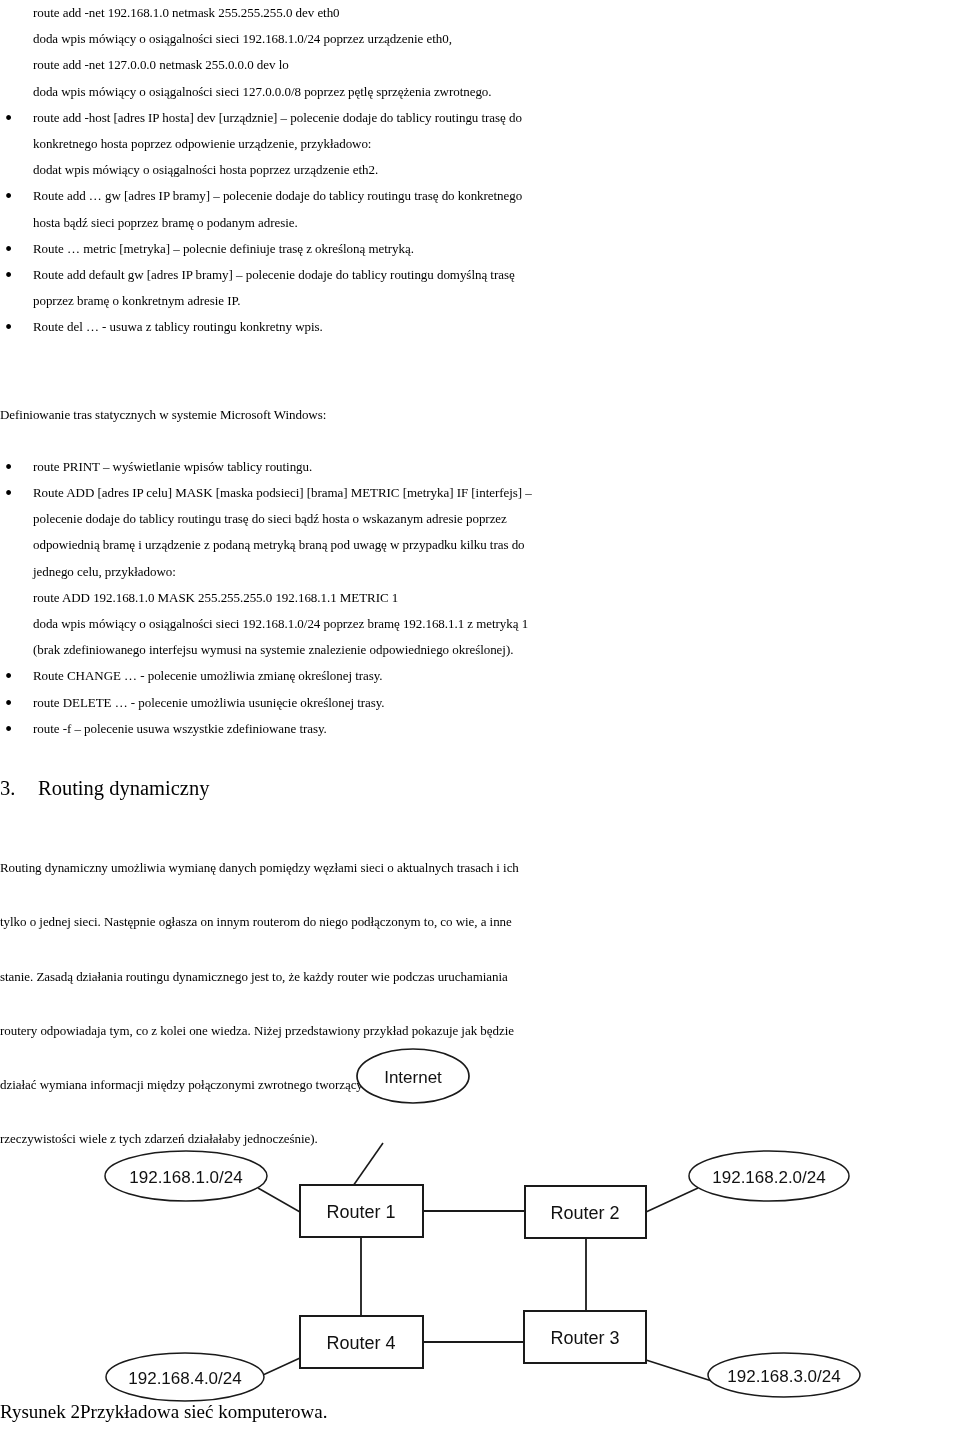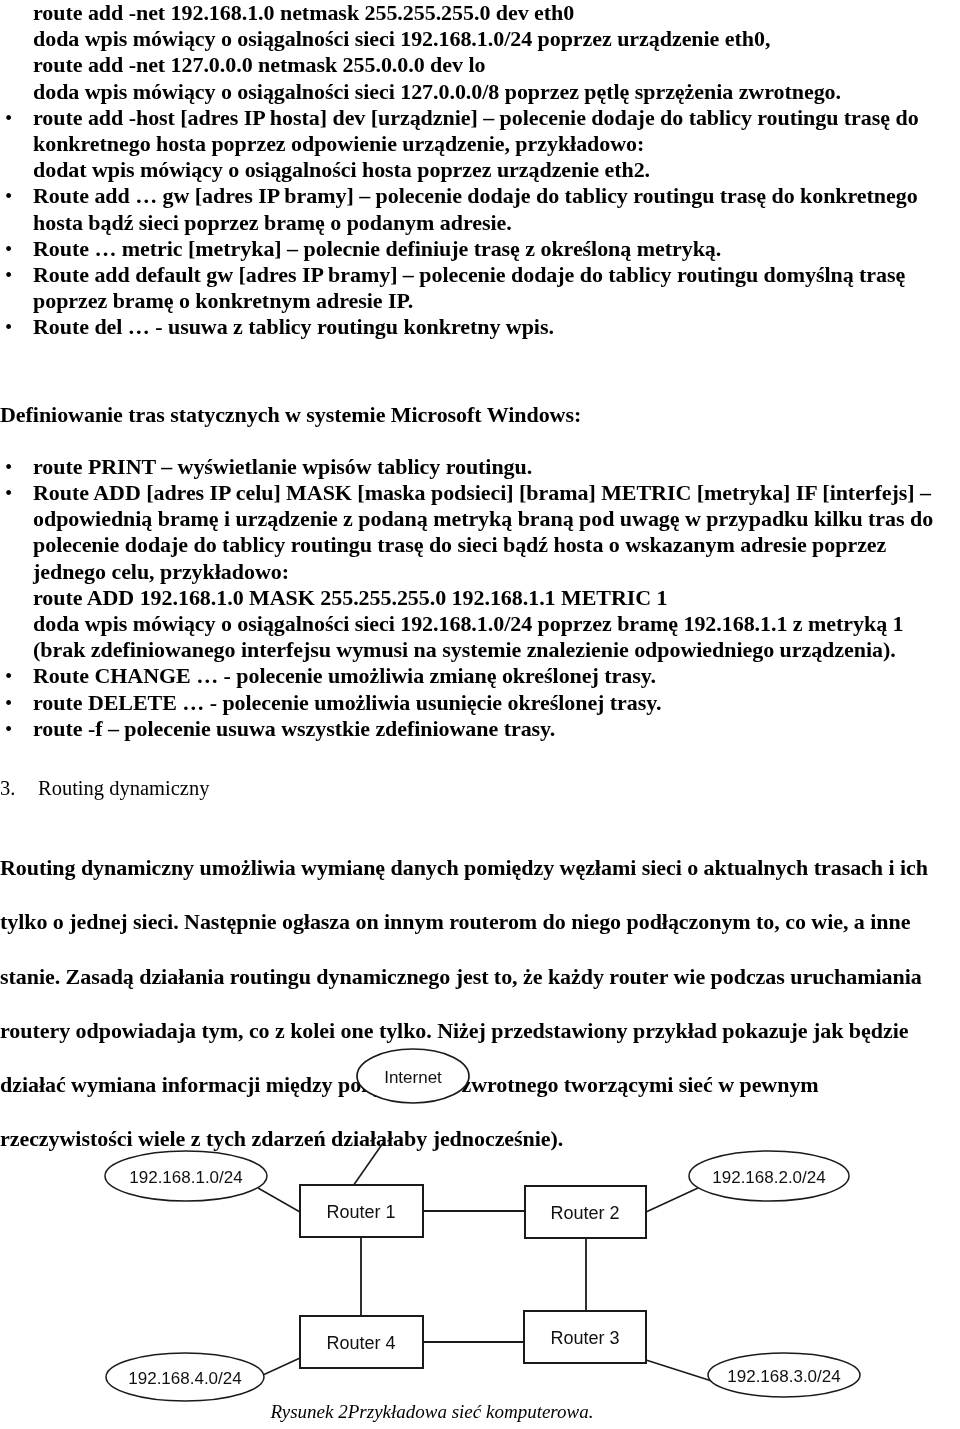--- a/index.html
+++ b/index.html
@@ -18,25 +18,24 @@
   }
 
   
   .body-text {
     position: absolute;
     left: 0;
     top: 0;
     width: 960px;
   }
   .line {
-    font-size: 22px;
+    font-size: 13px;
     line-height: 26.2px;
     white-space: nowrap;
     letter-spacing: -0.05px;
-    font-weight: bold;
   }
   .ind0 { padding-left: 0px; margin-top: 28px; }
   .ind1 { padding-left: 33px; }
 
   .bullet-row {
     position: relative;
   }
   .bullet-row .bullet {
     position: absolute;
     left: 5px;
@@ -71,23 +70,22 @@
     height: 389px;
   }
   .diagram svg {
     display: block;
   }
   .caption {
     position: absolute;
     left: 0;
     top: 1400px;
     width: 864px;
-    text-align: center;
+    text-align: left;
     font-family: "Liberation Serif", "DejaVu Serif", serif;
-    font-style: italic;
     font-size: 19px;
     line-height: 24px;
   }
 </style>
 </head>
 <body>
 
 <div class="page">
 
   <div class="body-text" id="body-text">
@@ -123,45 +121,45 @@
       <div class="line ind0">Definiowanie tras statycznych w systemie Microsoft Windows:</div>
       <div class="spacer-md"></div>
       <div class="bullet-row">
         <span class="bullet">•</span>
         <div class="line ind1">route PRINT – wyświetlanie wpisów tablicy routingu.</div>
       </div>
       <div class="bullet-row">
         <span class="bullet">•</span>
         <div class="line ind1">Route ADD [adres IP celu] MASK [maska podsieci] [brama] METRIC [metryka] IF [interfejs] –</div>
       </div>
+      <div class="line ind1">polecenie dodaje do tablicy routingu trasę do sieci bądź hosta o wskazanym adresie poprzez</div>
       <div class="line ind1">odpowiednią bramę i urządzenie z podaną metryką braną pod uwagę w przypadku kilku tras do</div>
-      <div class="line ind1">polecenie dodaje do tablicy routingu trasę do sieci bądź hosta o wskazanym adresie poprzez</div>
       <div class="line ind1">jednego celu, przykładowo:</div>
       <div class="line ind1">route ADD 192.168.1.0 MASK 255.255.255.0 192.168.1.1 METRIC 1</div>
       <div class="line ind1">doda wpis mówiący o osiągalności sieci 192.168.1.0/24 poprzez bramę 192.168.1.1 z metryką 1</div>
-      <div class="line ind1">(brak zdefiniowanego interfejsu wymusi na systemie znalezienie odpowiedniego urządzenia).</div>
+      <div class="line ind1">(brak zdefiniowanego interfejsu wymusi na systemie znalezienie odpowiedniego określonej).</div>
       <div class="bullet-row">
         <span class="bullet">•</span>
         <div class="line ind1">Route CHANGE … - polecenie umożliwia zmianę określonej trasy.</div>
       </div>
       <div class="bullet-row">
         <span class="bullet">•</span>
         <div class="line ind1">route DELETE … - polecenie umożliwia usunięcie określonej trasy.</div>
       </div>
       <div class="bullet-row">
         <span class="bullet">•</span>
         <div class="line ind1">route -f – polecenie usuwa wszystkie zdefiniowane trasy.</div>
       </div>
       <div class="spacer-lg"></div>
       <div class="heading-row"><span class="num">3.</span><span class="htxt">Routing dynamiczny</span></div>
       <div class="spacer-md"></div>
       <div class="line ind0">Routing dynamiczny umożliwia wymianę danych pomiędzy węzłami sieci o aktualnych trasach i ich</div>
       <div class="line ind0">tylko o jednej sieci. Następnie ogłasza on innym routerom do niego podłączonym to, co wie, a inne</div>
       <div class="line ind0">stanie. Zasadą działania routingu dynamicznego jest to, że każdy router wie podczas uruchamiania</div>
-      <div class="line ind0">routery odpowiadaja tym, co z kolei one tylko. Niżej przedstawiony przykład pokazuje jak będzie</div>
+      <div class="line ind0">routery odpowiadaja tym, co z kolei one wiedza. Niżej przedstawiony przykład pokazuje jak będzie</div>
       <div class="line ind0">działać wymiana informacji między połączonymi zwrotnego tworzącymi sieć w pewnym</div>
       <div class="line ind0">rzeczywistości wiele z tych zdarzeń działałaby jednocześnie).</div>
     </div>
 
   <div class="diagram">
     <svg width="960" height="389" viewBox="0 0 960 389" xmlns="http://www.w3.org/2000/svg">
 
       <g stroke="#1a1a1a" fill="none">
         <line x1="375" y1="103" x2="345" y2="146" stroke-width="1.6"></line>
         <line x1="415" y1="171" x2="517" y2="171" stroke-width="1.8"></line>

